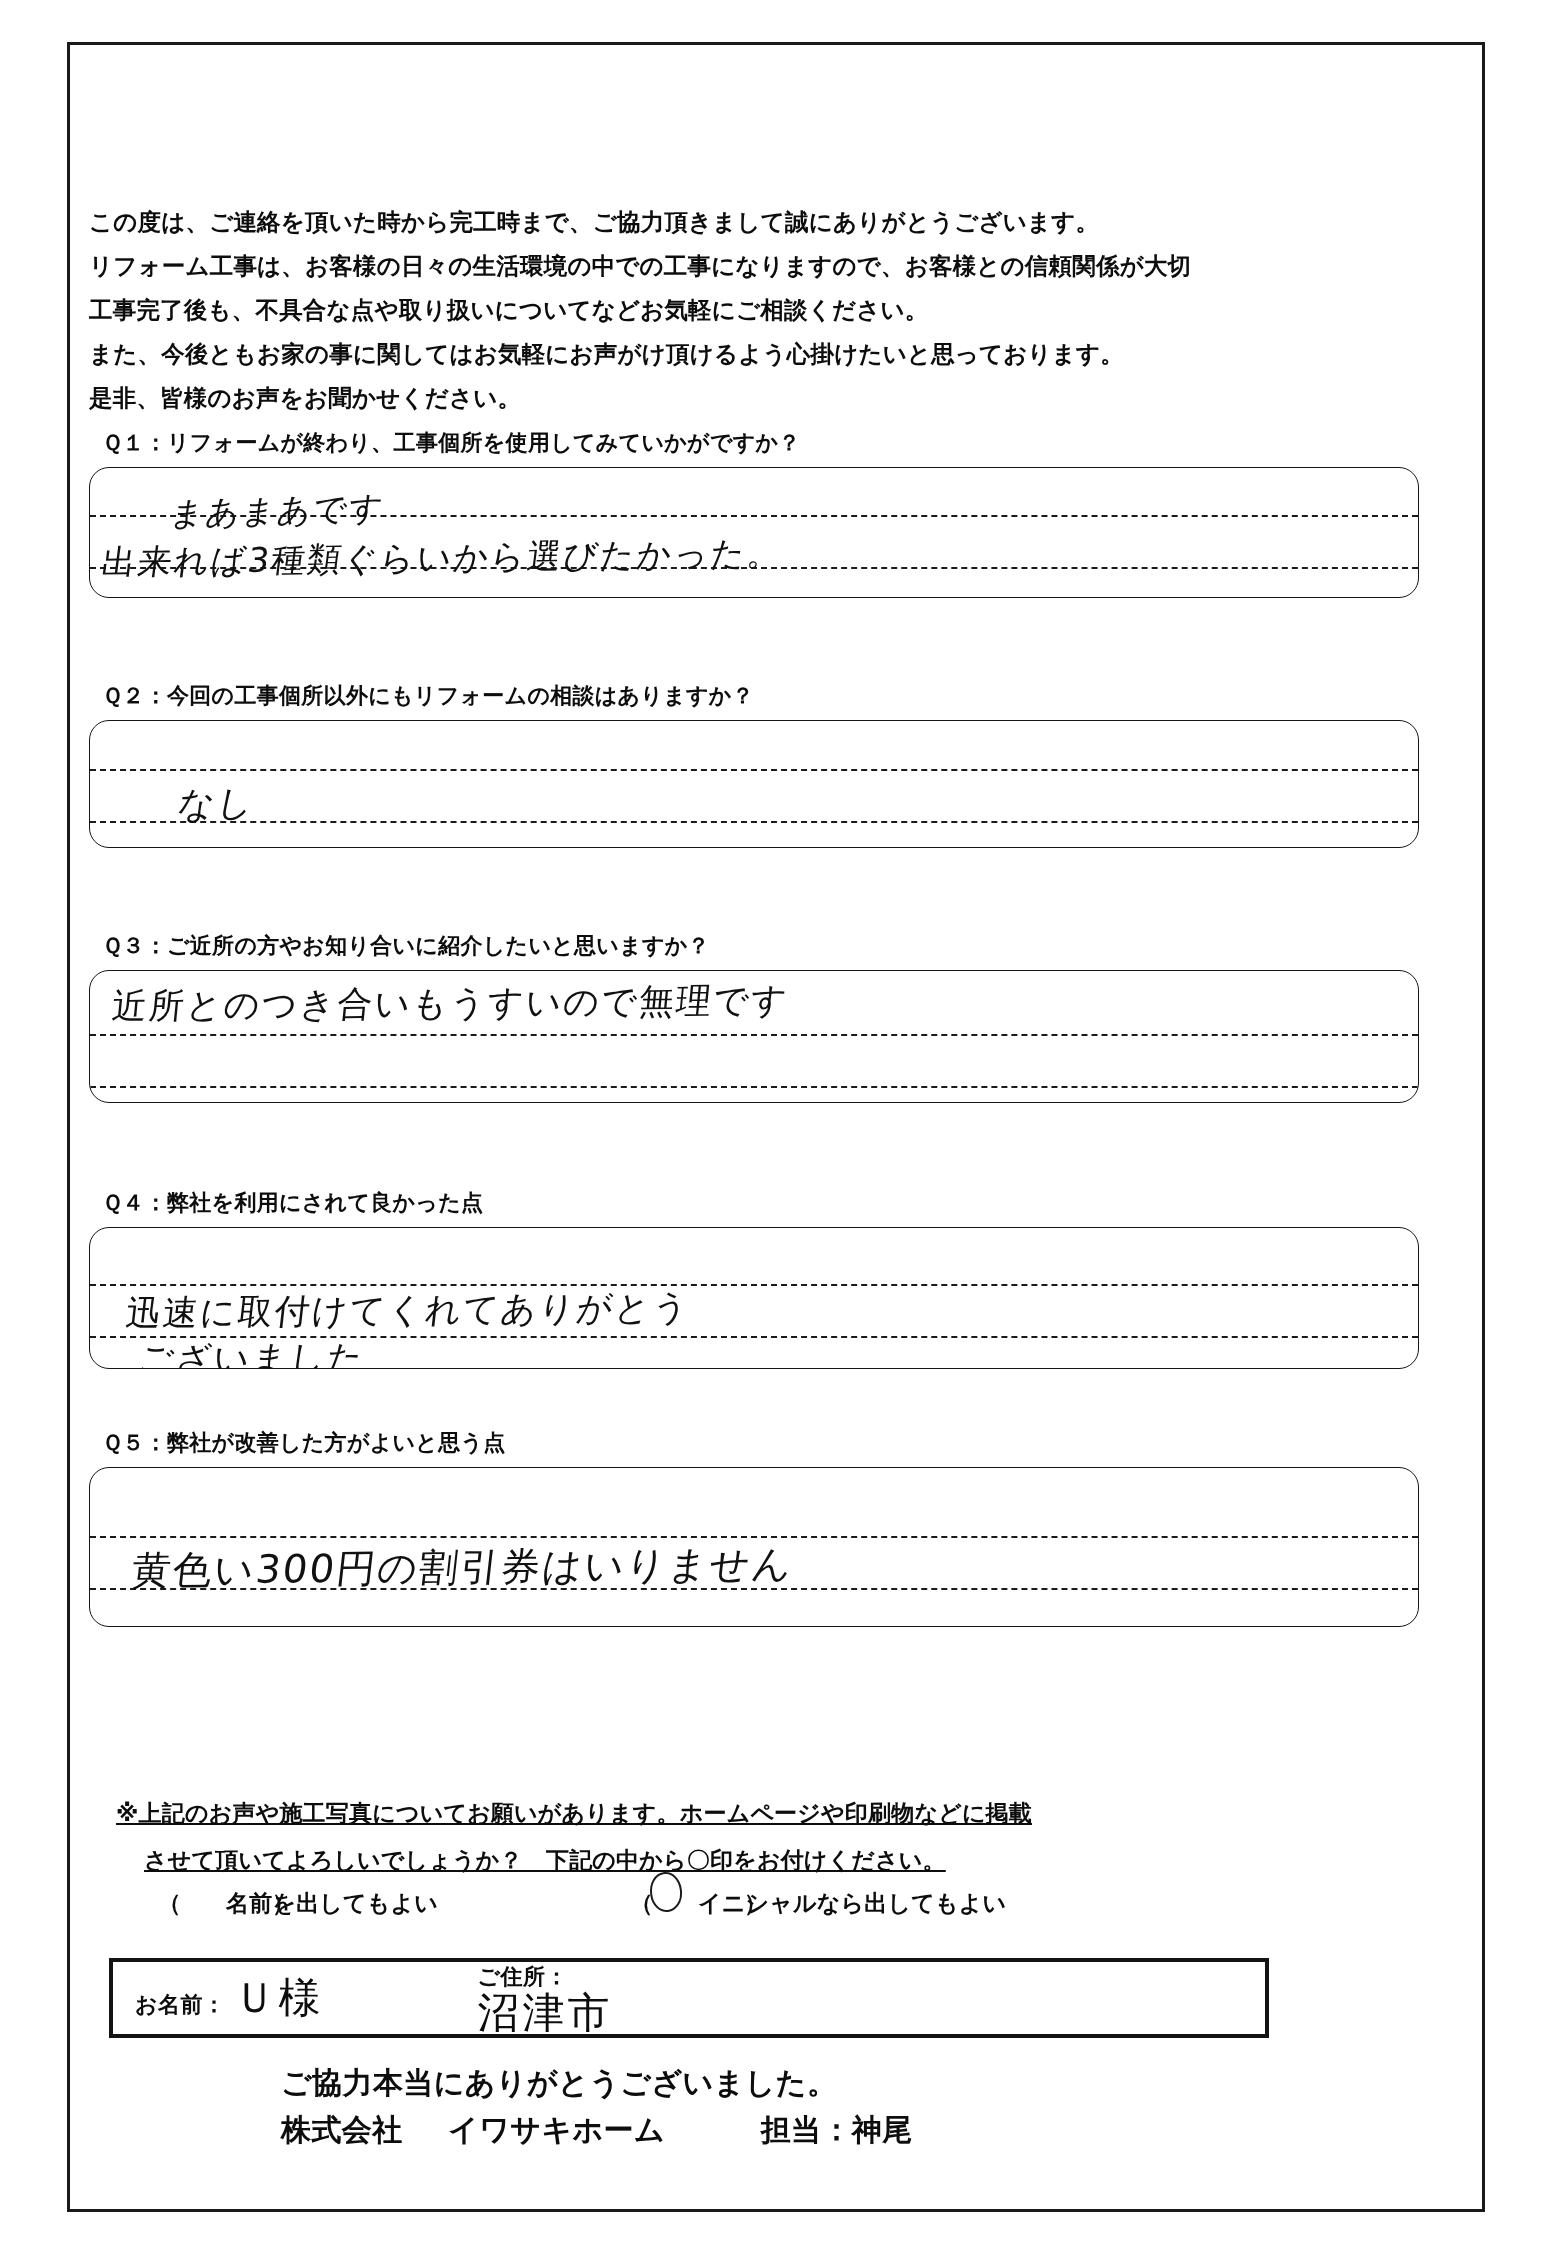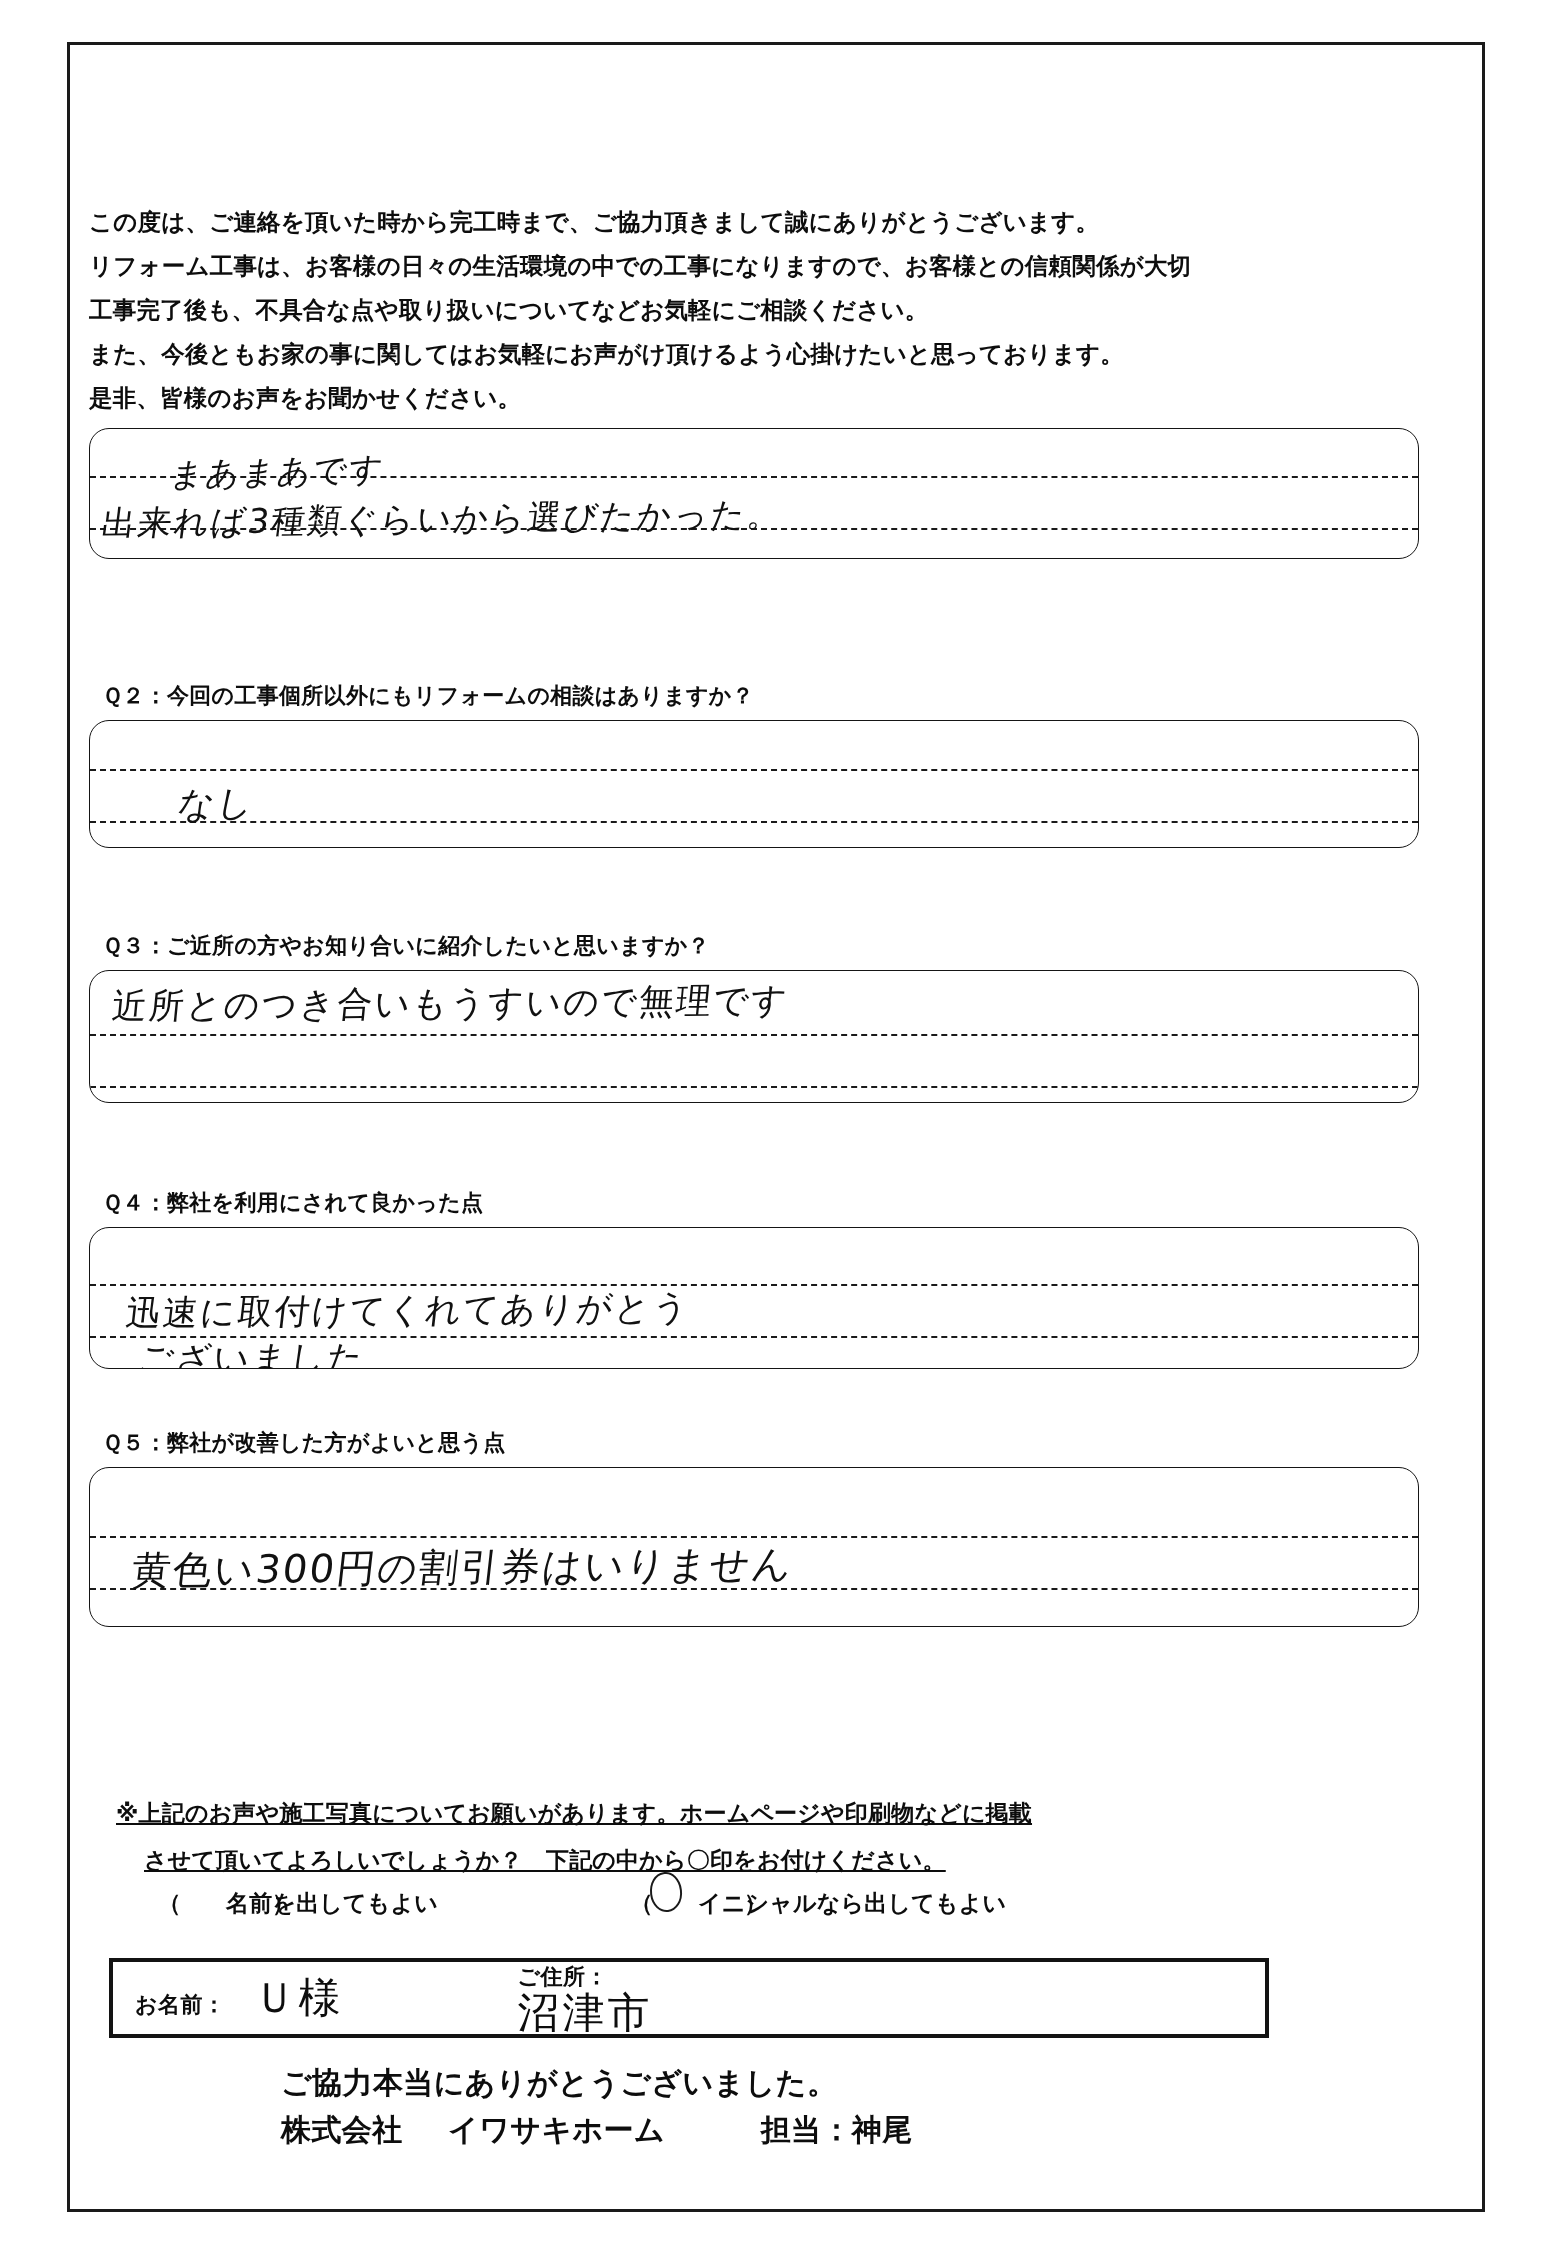--- a/index.html
+++ b/index.html
@@ -179,21 +179,21 @@
   .id-label {
     font-size: 22px;
     font-weight: 600;
     letter-spacing: 0.5px;
   }
   .id-value {
     font-family: "DejaVu Sans", sans-serif;
     font-size: 42px;
     font-weight: 500;
     letter-spacing: 3px;
-    margin-left: 28px;
+    margin-left: 8px;
     line-height: 1;
   }
   .id-field.name { margin-left: 22px; }
   .id-field.addr { margin-left: 146px; flex-direction: column; }
 
   
   .footer { position: absolute; left: 19px; top: 2014px; width: 1380px; }
   .footer-line {
     font-size: 30px;
     font-weight: 600;
@@ -214,20 +214,21 @@
 
     <div class="intro">
       <div class="intro-line">この度は、ご連絡を頂いた時から完工時まで、ご協力頂きまして誠にありがとうございます。</div>
       <div class="intro-line">リフォーム工事は、お客様の日々の生活環境の中での工事になりますので、お客様との信頼関係が大切</div>
       <div class="intro-line">工事完了後も、不具合な点や取り扱いについてなどお気軽にご相談ください。</div>
       <div class="intro-line">また、今後ともお家の事に関してはお気軽にお声がけ頂けるよう心掛けたいと思っております。</div>
       <div class="intro-line">是非、皆様のお声をお聞かせください。</div>
     </div>
 
     <div class="question-block" style="top:383px;">
+      <div class="q-label">Ｑ１：リフォームが終わり、工事個所を使用してみていかがですか？</div>
       <div class="answer-box" style="height:131px;">
         <div class="rule" style="top:47px;"></div>
         <div class="rule" style="top:99px;"></div>
         <div class="hand" style="left:80px; top:24px; font-size:33px; transform:rotate(-1.6deg) skewX(-9deg);">まあまあです</div>
         <div class="hand" style="left:12px; top:72px; font-size:34px; transform:rotate(-0.8deg) skewX(-8deg);">出来れば3種類ぐらいから選びたかった。</div>
       </div>
     </div>
 
     <div class="question-block" style="top:636px;">
       <div class="q-label">Ｑ２：今回の工事個所以外にもリフォームの相談はありますか？</div>

